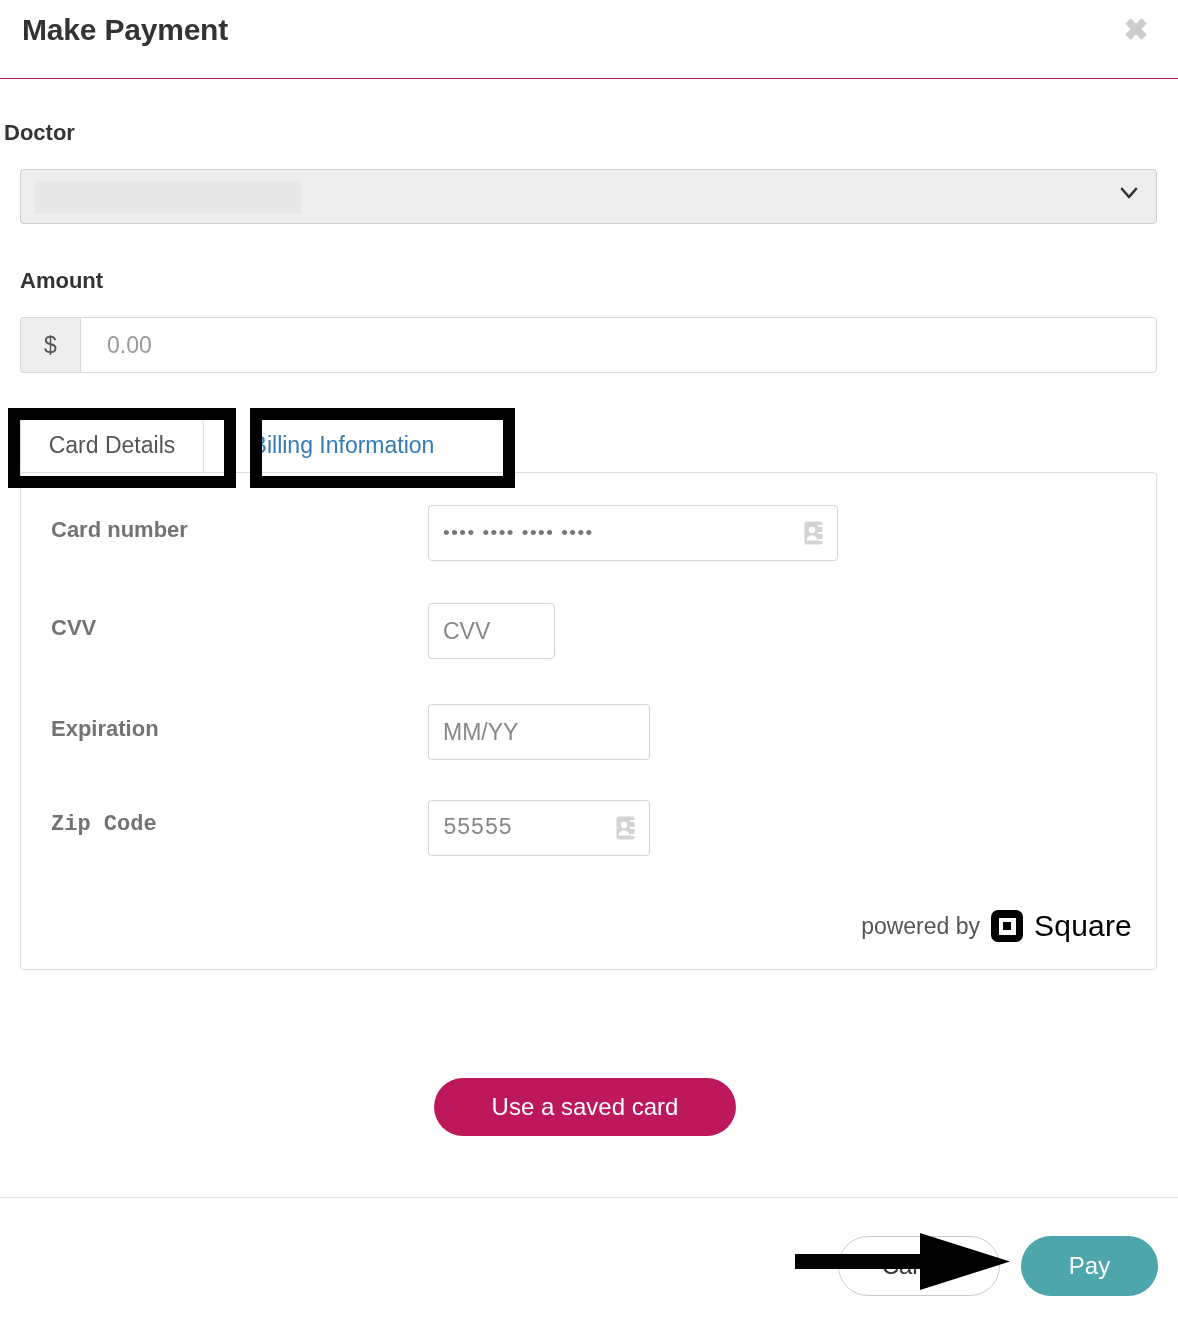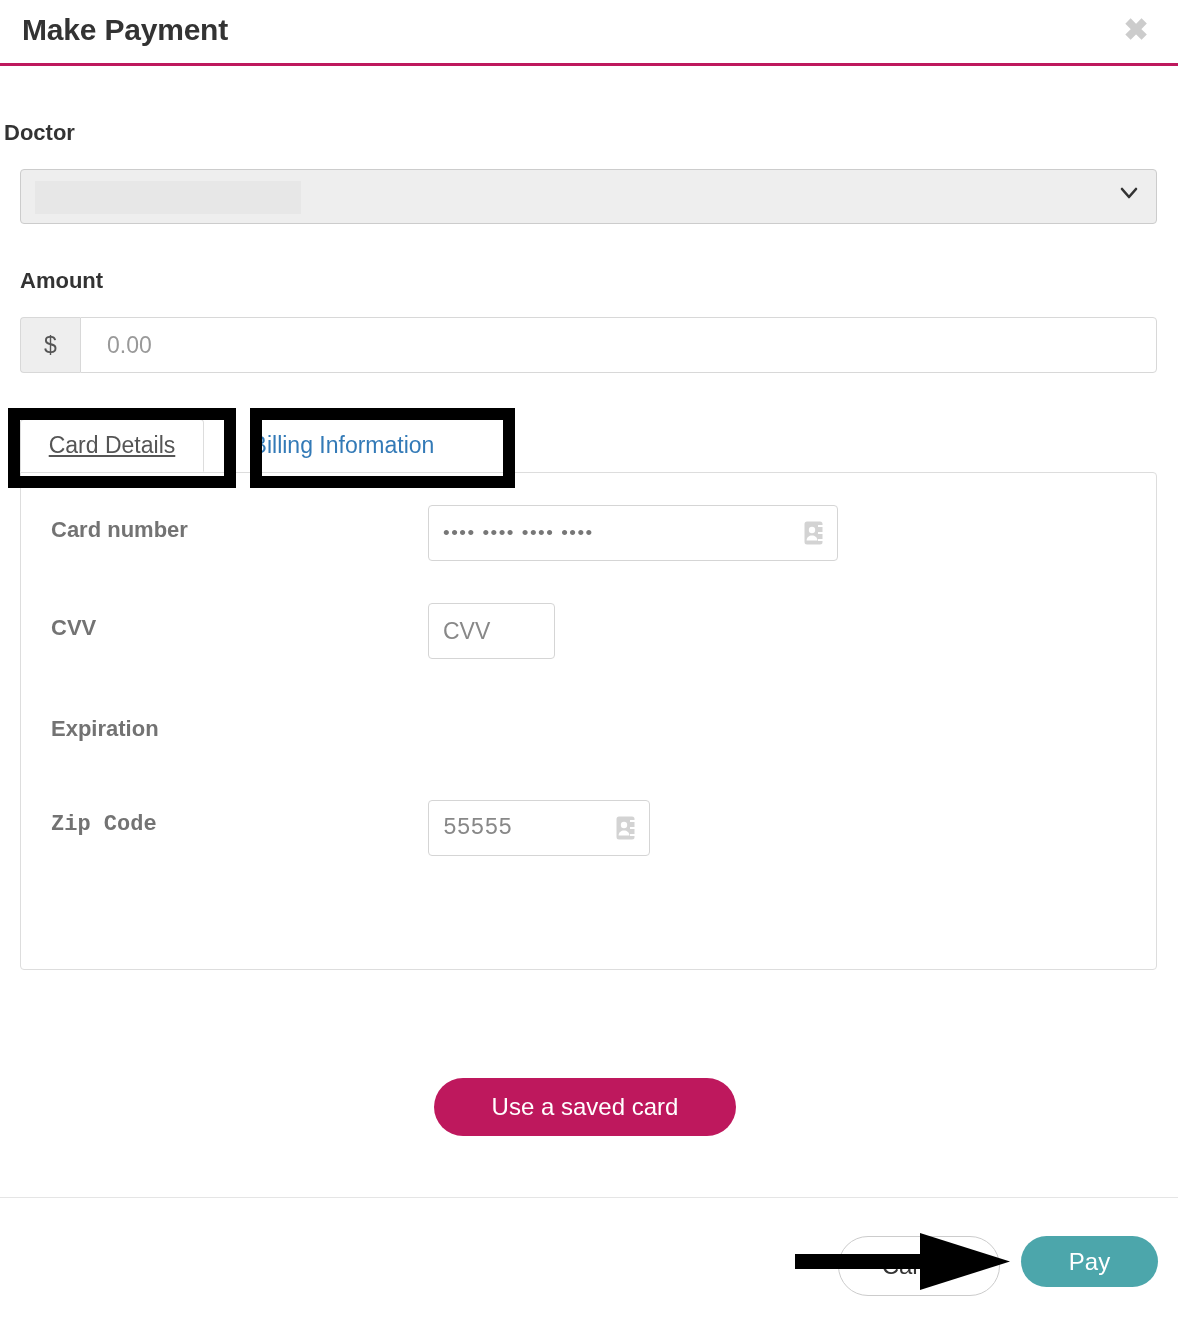--- a/index.html
+++ b/index.html
@@ -14,22 +14,22 @@
     font-family: "Liberation Sans", sans-serif;
     color: #333333;
     overflow: hidden;
   }
 
   
   .modal-header {
     position: absolute;
     left: 0; top: 0;
     width: 1178px;
-    height: 66px;
-    border-bottom: 3px solid #be185d;
+    height: 79px;
+    border-bottom: 1px solid #be185d;
     box-sizing: border-box;
   }
   .modal-title {
     position: absolute;
     left: 22px;
     top: 13px;
     font-size: 30px;
     font-weight: bold;
     color: #333333;
     letter-spacing: -0.2px;
@@ -151,21 +151,20 @@
     cursor: pointer;
     background: #ffffff;
   }
   .tab-card-details {
     left: 0;
     width: 184px;
     color: #555555;
     border: 1px solid #dddddd;
     border-bottom: 1px solid #ffffff;
     border-radius: 4px 4px 0 0;
-    text-decoration: underline;
   }
   .tab-billing {
     left: 208px;
     width: 230px;
     color: #337ab7;
   }
 
   
   .tab-panel {
     position: absolute;
@@ -308,21 +307,21 @@
     font-size: 24px;
     color: #333333;
     cursor: pointer;
     font-family: "Liberation Sans", sans-serif;
   }
   .btn-pay {
     position: absolute;
     left: 1021px;
     top: 38px;
     width: 137px;
-    height: 51px;
+    height: 60px;
     border-radius: 30px;
     background: #4ca6ab;
     border: none;
     color: #ffffff;
     font-size: 24px;
     cursor: pointer;
     font-family: "Liberation Sans", sans-serif;
   }
 
   
@@ -399,39 +398,51 @@
 
     <div class="form-row row-cvv">
       <div class="row-label">CVV</div>
       <div class="input-box input-cvv">
         <span class="input-text">CVV</span>
       </div>
     </div>
 
     <div class="form-row row-exp">
       <div class="row-label">Expiration</div>
+      <div class="input-box input-exp">
+        <span class="input-text">MM/YY</span>
+      </div>
     </div>
 
     <div class="form-row row-zip">
       <div class="row-label">Zip Code</div>
       <div class="input-box input-zip">
         <span class="input-text">55555</span>
         <span class="autofill-icon">
           <svg viewBox="0 0 19 24" width="19" height="24" aria-hidden="true">
             <rect x="0.5" y="0.5" width="18" height="23" rx="2.5" fill="#b0b0b0"></rect>
             <rect x="14" y="4" width="5" height="2" fill="#ffffff"></rect>
             <rect x="14" y="11" width="5" height="2" fill="#ffffff"></rect>
             <rect x="14" y="18" width="5" height="2" fill="#ffffff"></rect>
             <circle cx="8" cy="9" r="3.2" fill="#ffffff"></circle>
             <path d="M2.6 19.5c0-3.1 2.4-5.1 5.4-5.1s5.4 2 5.4 5.1z" fill="#ffffff"></path>
           </svg>
         </span>
       </div>
     </div>
 
+    <div class="square-brand">
+      <span class="square-powered">powered by</span>
+      <span class="square-logo">
+        <span class="square-logo-inner">
+          <span class="square-logo-dot"></span>
+        </span>
+      </span>
+      <span class="square-word">Square</span>
+    </div>
   </div>
 
   <button class="saved-card-button">Use a saved card</button>
 </div>
 
 <div class="modal-footer">
   <button class="btn-cancel">Cancel</button>
   <button class="btn-pay">Pay</button>
 </div>
 

